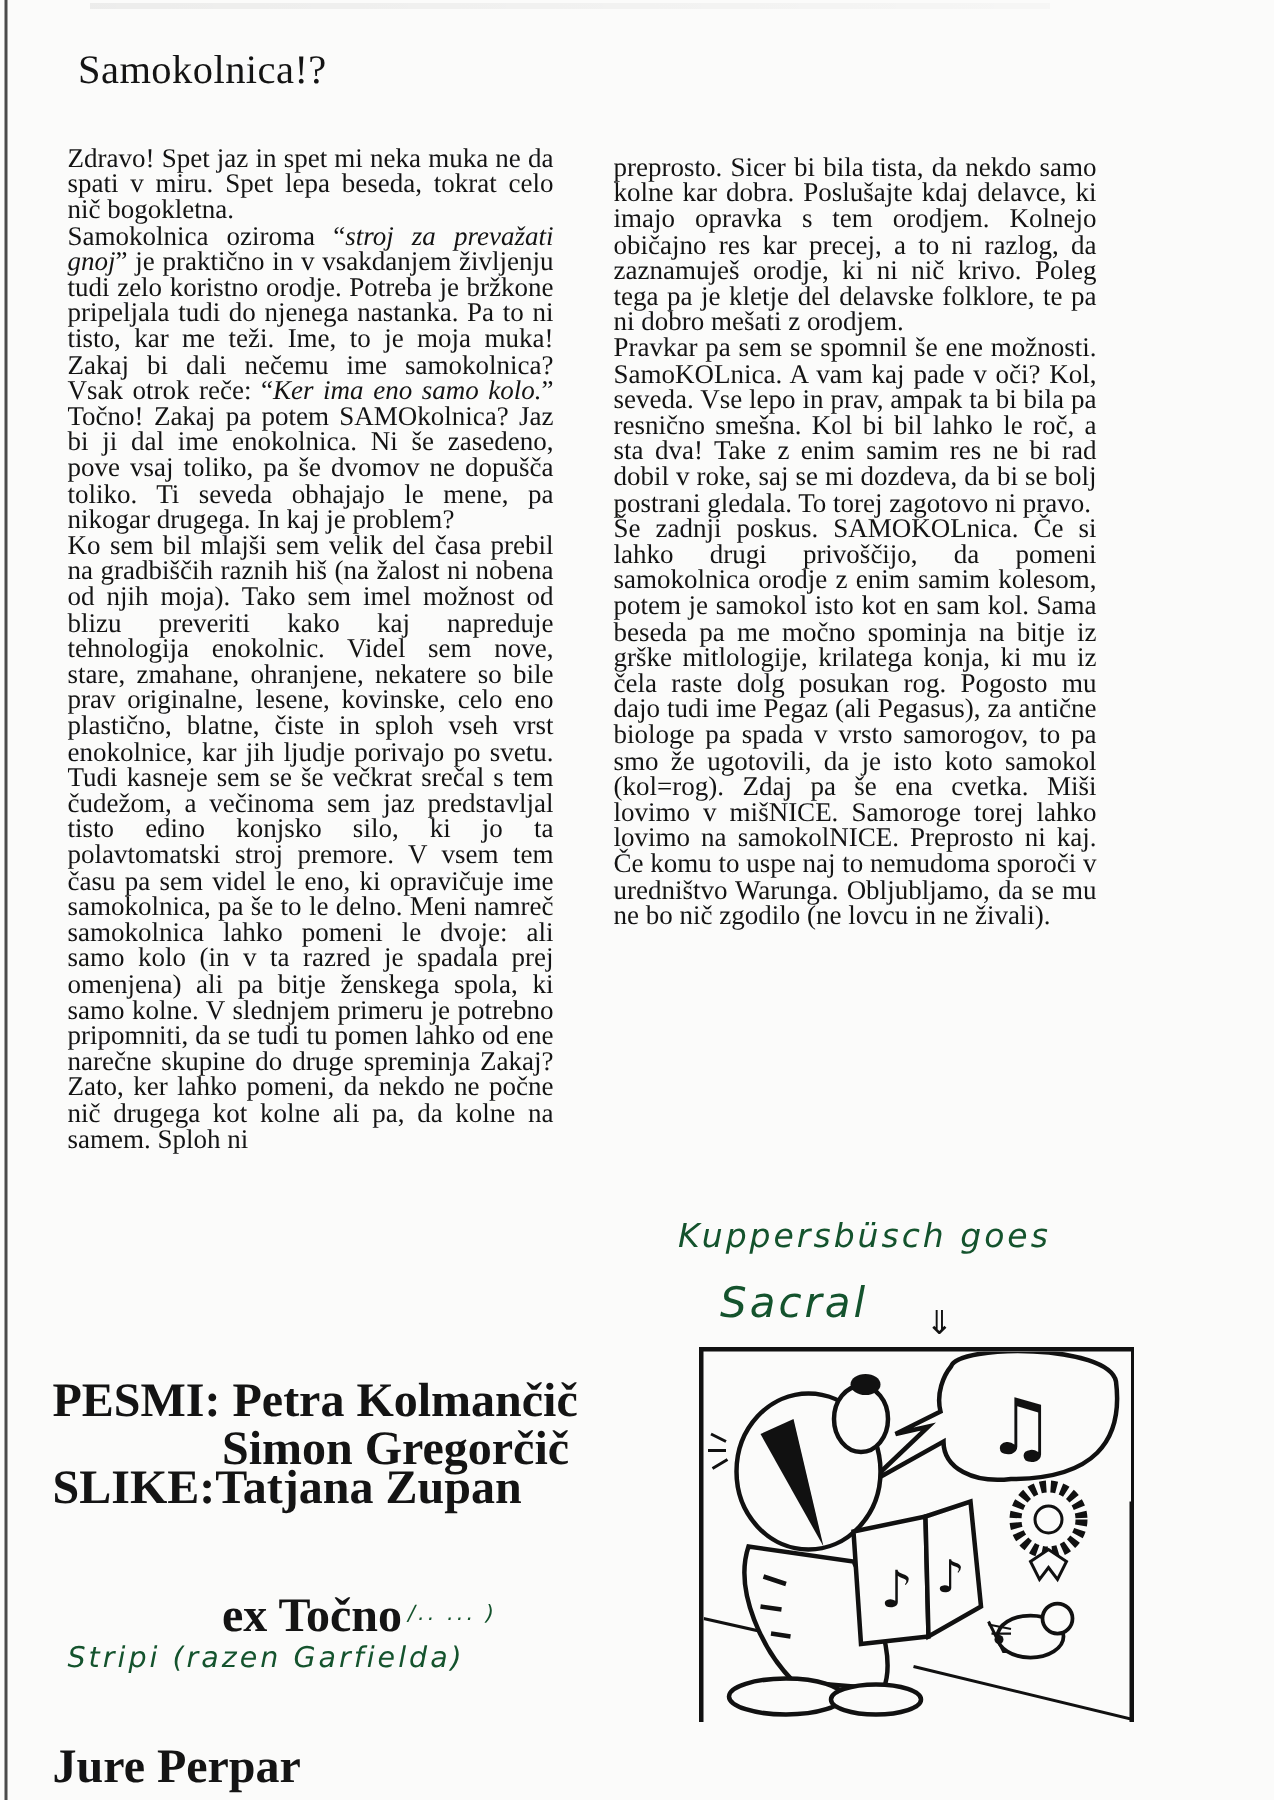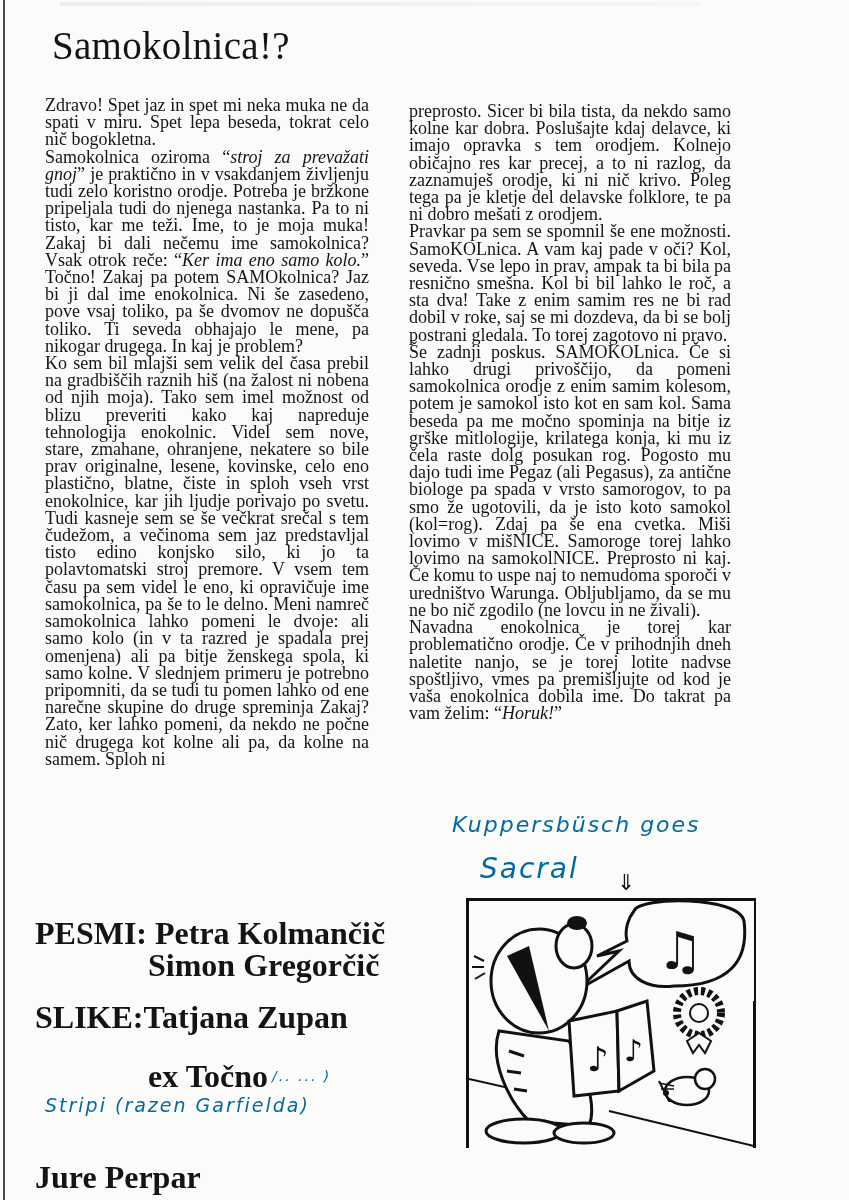--- a/index.html
+++ b/index.html
@@ -13,36 +13,36 @@
     position: absolute; left: 3px; top: 0; width: 2px; height: 1200px;
     background: #2a2a2a; opacity: 0.85;
   }
   .top-ghost {
     position: absolute; left: 60px; top: 2px; width: 640px; height: 4px;
     background: linear-gradient(90deg, rgba(0,0,0,0.06), rgba(0,0,0,0.02));
   }
   .title {
     position: absolute; left: 52px; top: 26px; margin: 0;
     font-family: "Liberation Serif", serif; font-weight: normal;
-    font-size: 39px; letter-spacing: 0.3px; line-height: 40px;
+    font-size: 27px; letter-spacing: 0.3px; line-height: 40px;
   }
   .col {
     position: absolute; font-size: 18px; line-height: 17.2px;
     text-align: justify; font-family: "Liberation Serif", serif;
   }
   .col p { margin: 0; }
   .col-left { left: 45px; top: 97px; width: 324px; }
   .col-right { left: 409px; top: 103px; width: 322px; }
   .credits {
     position: absolute; left: 35px; font-family: "Liberation Serif", serif;
     font-weight: bold; font-size: 32px; line-height: 30px; white-space: nowrap;
   }
   .hand {
     position: absolute; font-family: "DejaVu Sans", sans-serif;
-    font-style: italic; color: #0369a1; white-space: nowrap;
+    font-style: italic; color: #14532d; white-space: nowrap;
     font-weight: 300; letter-spacing: 2px;
   }
   .comic {
     position: absolute; left: 466px; top: 898px; width: 290px; height: 250px;
     border-top: 3px solid #111; border-left: 3px solid #111; border-right: 2px solid #111;
     box-sizing: border-box; overflow: hidden; background: #fbfbfa;
   }
   .arrow-mark {
     position: absolute; left: 617px; top: 870px; font-size: 22px;
     font-family: "DejaVu Sans", sans-serif; color: #111;
@@ -59,30 +59,29 @@
 <div class="col col-left">
   <p>Zdravo! Spet jaz in spet mi neka muka ne da spati v miru. Spet lepa beseda, tokrat celo nič bogokletna.</p>
   <p><span>Samokolnica oziroma “</span><i>stroj za prevažati gnoj</i><span>” je praktično in v vsakdanjem življenju tudi zelo koristno orodje. Potreba je bržkone pripeljala tudi do njenega nastanka. Pa to ni tisto, kar me teži. Ime, to je moja muka! Zakaj bi dali nečemu ime samokolnica? Vsak otrok reče: “</span><i>Ker ima eno samo kolo.</i><span>” Točno! Zakaj pa potem SAMOkolnica? Jaz bi ji dal ime enokolnica. Ni še zasedeno, pove vsaj toliko, pa še dvomov ne dopušča toliko. Ti seveda obhajajo le mene, pa nikogar drugega. In kaj je problem?</span></p>
   <p>Ko sem bil mlajši sem velik del časa prebil na gradbiščih raznih hiš (na žalost ni nobena od njih moja). Tako sem imel možnost od blizu preveriti kako kaj napreduje tehnologija enokolnic. Videl sem nove, stare, zmahane, ohranjene, nekatere so bile prav originalne, lesene, kovinske, celo eno plastično, blatne, čiste in sploh vseh vrst enokolnice, kar jih ljudje porivajo po svetu. Tudi kasneje sem se še večkrat srečal s tem čudežom, a večinoma sem jaz predstavljal tisto edino konjsko silo, ki jo ta polavtomatski stroj premore. V vsem tem času pa sem videl le eno, ki opravičuje ime samokolnica, pa še to le delno. Meni namreč samokolnica lahko pomeni le dvoje: ali samo kolo (in v ta razred je spadala prej omenjena) ali pa bitje ženskega spola, ki samo kolne. V slednjem primeru je potrebno pripomniti, da se tudi tu pomen lahko od ene narečne skupine do druge spreminja Zakaj? Zato, ker lahko pomeni, da nekdo ne počne nič drugega kot kolne ali pa, da kolne na samem. Sploh ni</p>
 </div>
 
 <div class="col col-right">
   <p>preprosto. Sicer bi bila tista, da nekdo samo kolne kar dobra. Poslušajte kdaj delavce, ki imajo opravka s tem orodjem. Kolnejo običajno res kar precej, a to ni razlog, da zaznamuješ orodje, ki ni nič krivo. Poleg tega pa je kletje del delavske folklore, te pa ni dobro mešati z orodjem.</p>
   <p>Pravkar pa sem se spomnil še ene možnosti. SamoKOLnica. A vam kaj pade v oči? Kol, seveda. Vse lepo in prav, ampak ta bi bila pa resnično smešna. Kol bi bil lahko le roč, a sta dva! Take z enim samim res ne bi rad dobil v roke, saj se mi dozdeva, da bi se bolj postrani gledala. To torej zagotovo ni pravo.</p>
   <p>Še zadnji poskus. SAMOKOLnica. Če si lahko drugi privoščijo, da pomeni samokolnica orodje z enim samim kolesom, potem je samokol isto kot en sam kol. Sama beseda pa me močno spominja na bitje iz grške mitlologije, krilatega konja, ki mu iz čela raste dolg posukan rog. Pogosto mu dajo tudi ime Pegaz (ali Pegasus), za antične biologe pa spada v vrsto samorogov, to pa smo že ugotovili, da je isto koto samokol (kol=rog). Zdaj pa še ena cvetka. Miši lovimo v mišNICE. Samoroge torej lahko lovimo na samokolNICE. Preprosto ni kaj. Če komu to uspe naj to nemudoma sporoči v uredništvo Warunga. Obljubljamo, da se mu ne bo nič zgodilo (ne lovcu in ne živali).</p>
-  <p><span>Navadna enokolnica je torej kar problematično orodje. Če v prihodnjih dneh naletite nanjo, se je torej lotite nadvse spoštljivo, vmes pa premišljujte od kod je vaša enokolnica dobila ime. Do takrat pa vam želim: “</span><i>Horuk!</i><span>”</span></p>
 </div>
 
 <div class="credits" style="top:918px;">
   <span>PESMI:</span>
   <span>Petra Kolmančič</span>
 </div>
 <div class="credits" style="top:950px; left:148px;">Simon Gregorčič</div>
 
-<div class="credits" style="top:1002px;">
+<div class="credits" style="top:976px;">
   <span>SLIKE:</span><span>Tatjana Zupan</span>
 </div>
 <div class="credits" style="top:1061px; left:148px;">ex Točno</div>
 <div class="hand" style="left:272px; top:1068px; font-size:14px;">/.. ... )</div>
 <div class="hand" style="left:45px; top:1094px; font-size:19px;">Stripi (razen Garfielda)</div>
 <div class="credits" style="top:1124px;margin-top:38px;">Jure Perpar</div>
 
 <div class="hand" style="left:452px; top:812px; font-size:22px;">Kuppersbüsch goes</div>
 <div class="hand" style="left:480px; top:852px; font-size:28px;">Sacral</div>
 <div class="arrow-mark">⇓</div>

